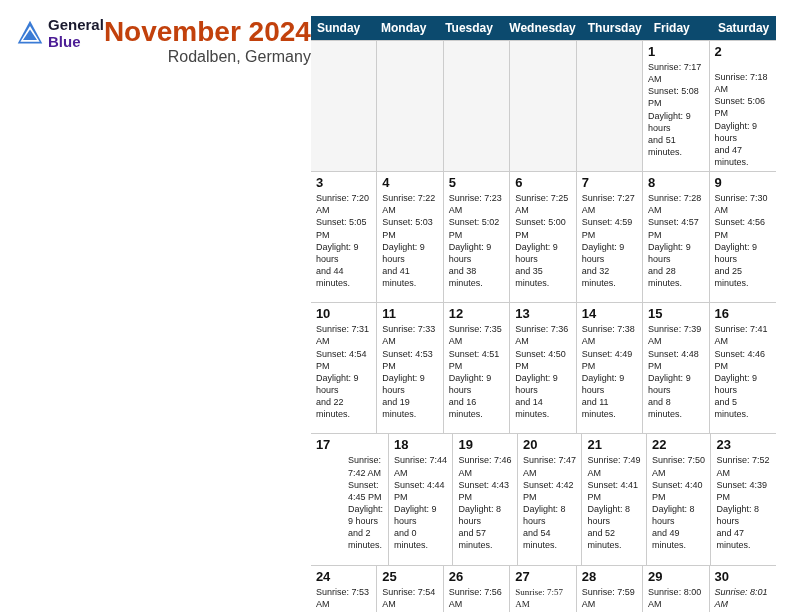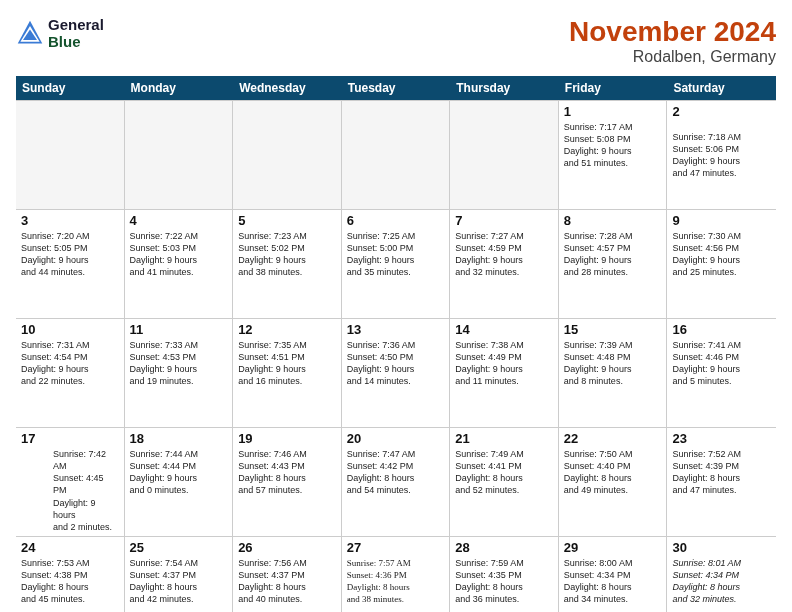--- a/index.html
+++ b/index.html
@@ -8,21 +8,21 @@
       background: #fff;
       width: 792px;
       height: 612px;
       overflow: hidden;
     }
     .page {
       width: 792px;
       height: 612px;
       padding: 16px;
       display: flex;
-      flex-direction: column;
+      flex-direction: row;
     }
     .header {
       display: flex;
       justify-content: space-between;
       align-items: flex-start;
       margin-bottom: 10px;
     }
     .logo {
       display: flex;
       align-items: center;
@@ -104,35 +104,35 @@
 <div class="page">
   <div class="header">
     <div class="logo">
       <svg class="logo-icon" viewBox="0 0 32 32">
         <polygon points="16,2 30,28 2,28" fill="#3a7bd5"></polygon>
         <polygon points="16,8 27,26 5,26" fill="#fff"></polygon>
         <polygon points="16,12 24,24 8,24" fill="#3a7bd5"></polygon>
       </svg>
       <div>
         <div style="font-size:15px;font-weight:bold;color:#1a1a2e;">General</div>
-        <div style="font-size:15px;font-weight:bold;color:#14532d;">Blue</div>
+        <div style="font-size:15px;font-weight:bold;color:#4c1d95;">Blue</div>
       </div>
     </div>
     <div class="title-block">
       <div class="month-title">November 2024</div>
       <div class="location">Rodalben, Germany</div>
     </div>
   </div>
 
   <div class="calendar">
     <div class="cal-header">
     <div class="cal-header-cell">Sunday</div>
         <div class="cal-header-cell">Monday</div>
+        <div class="cal-header-cell">Tuesday</div>
         <div class="cal-header-cell">Wednesday</div>
-        <div class="cal-header-cell">Tuesday</div>
         <div class="cal-header-cell">Thursday</div>
         <div class="cal-header-cell">Friday</div>
         <div class="cal-header-cell">Saturday</div>
       </div>
     <div class="cal-body">
     <div class="cal-row">
           <div class="cal-cell empty"></div>
           <div class="cal-cell empty"></div>
           <div class="cal-cell empty"></div>
           <div class="cal-cell empty"></div>

